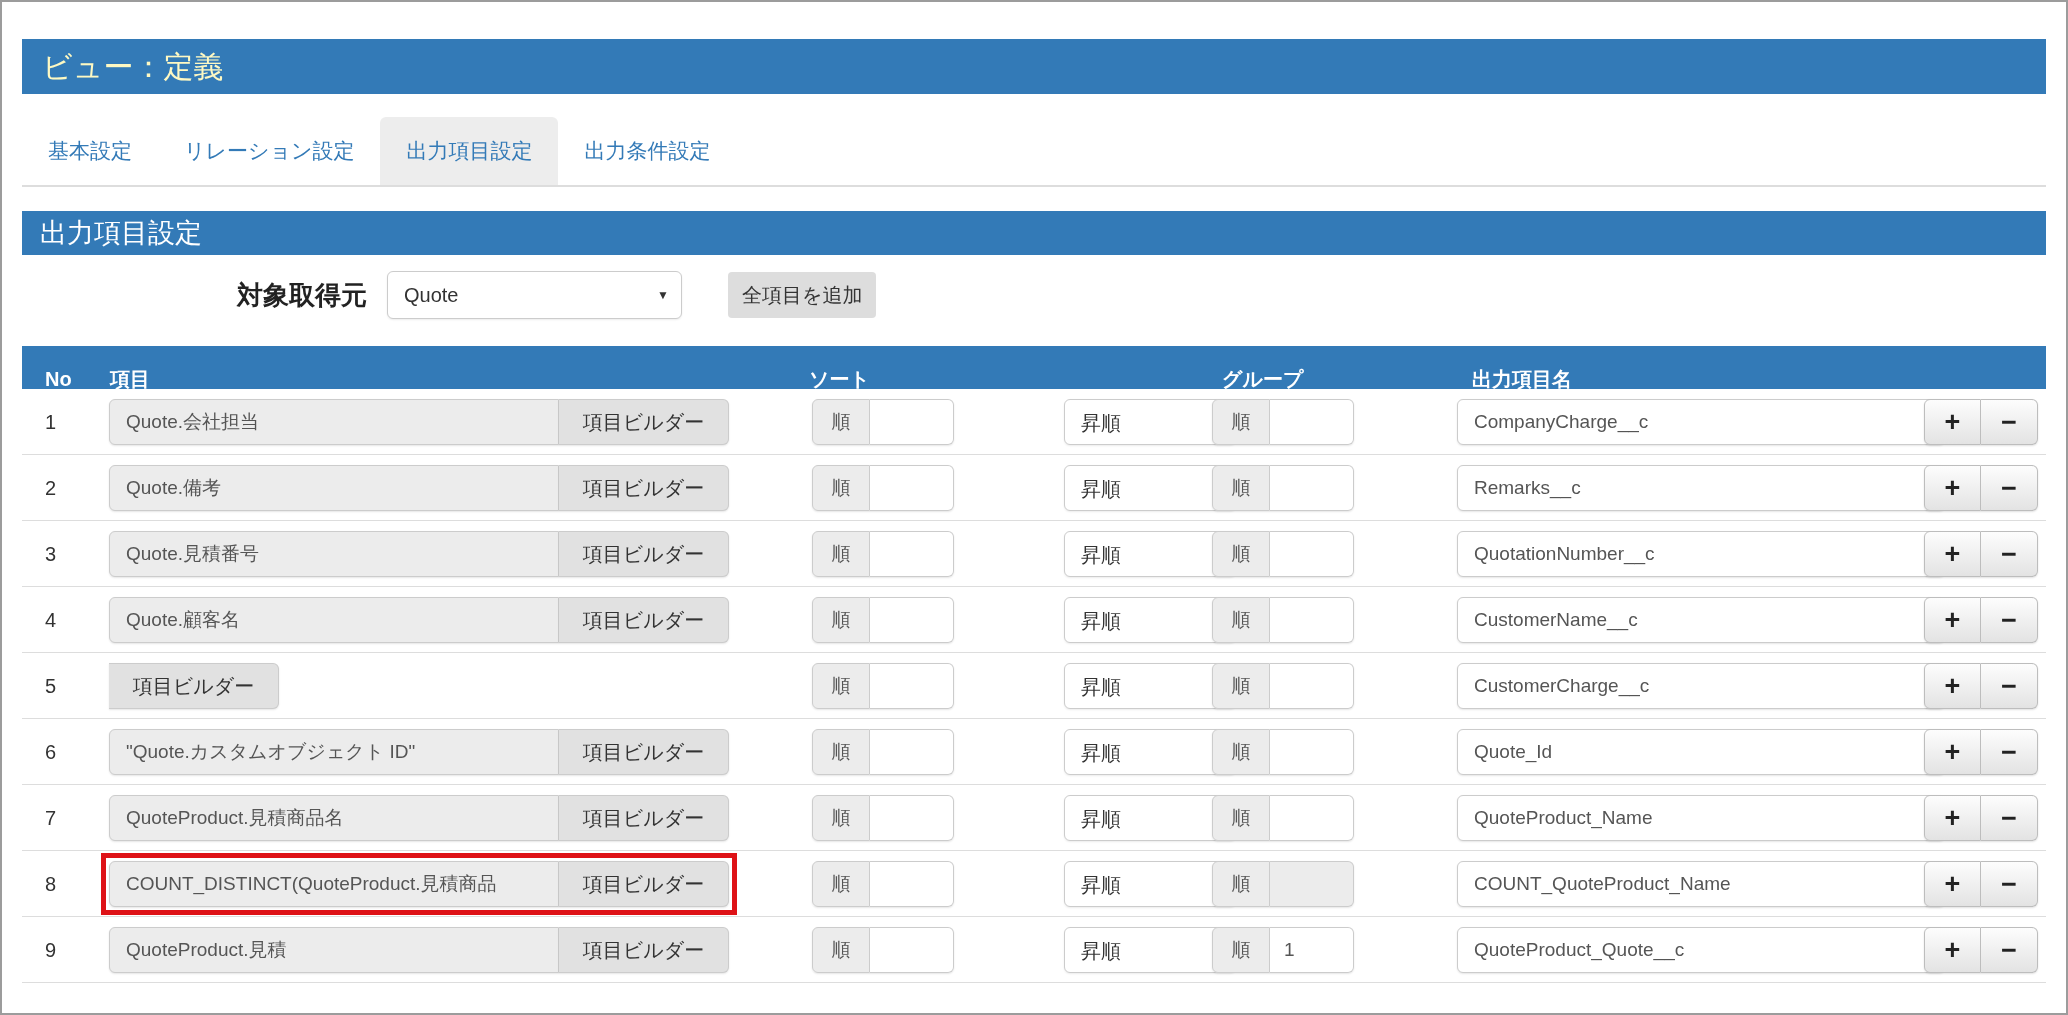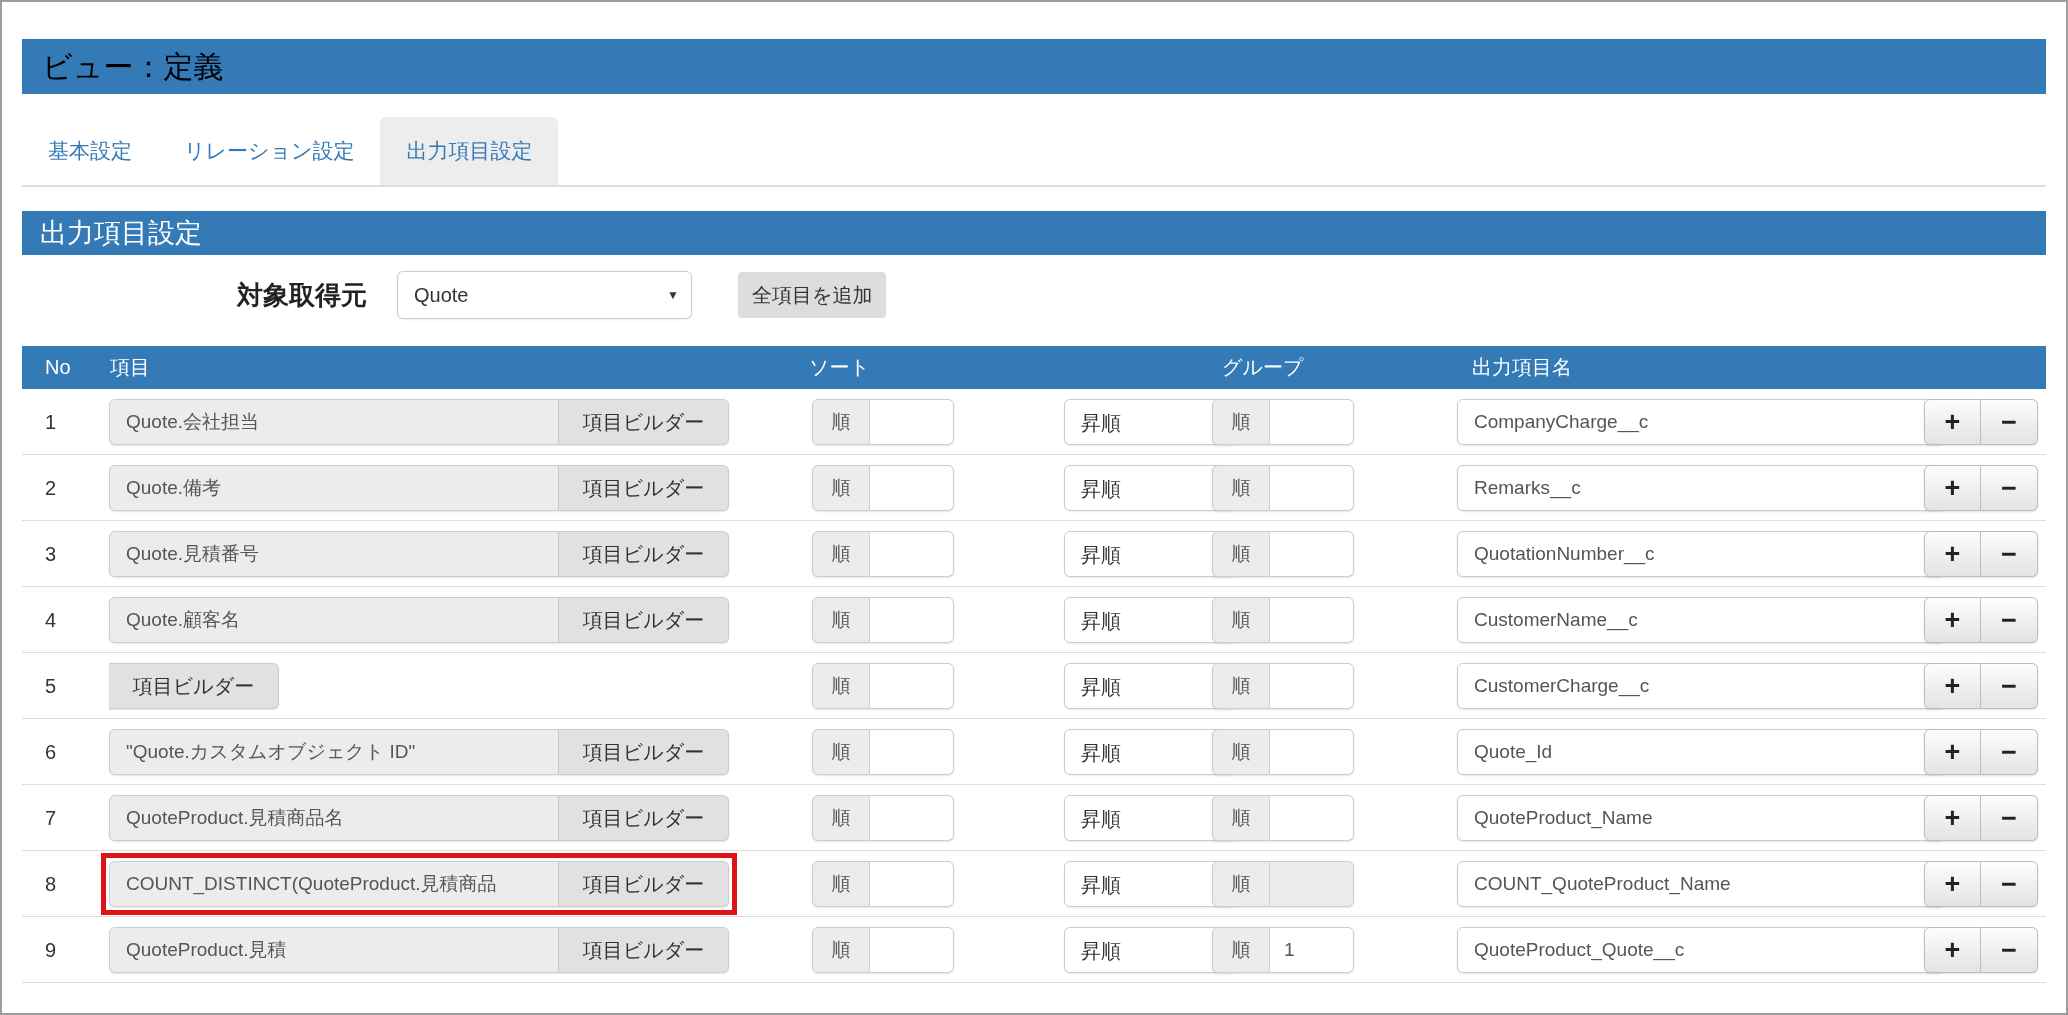--- a/index.html
+++ b/index.html
@@ -4,21 +4,21 @@
 <style>
   * { box-sizing: border-box; margin: 0; padding: 0; }
   html,body { background:#fff; font-family:"Liberation Sans","DejaVu Sans",sans-serif; }
   .page {
     position:relative; width:2068px; height:1015px;
     border:2px solid #9c9c9c; background:#fff; overflow:hidden;
   }
   
   .title-bar {
     margin:37px 20px 0; height:55px; line-height:55px;
-    background:#337ab7; color:#000000; font-size:30px; padding-left:20px;
+    background:#337ab7; color:#fef9c3; font-size:30px; padding-left:20px;
   }
   
   .tabs {
     margin:0 20px; height:93px; display:flex; align-items:flex-end;
     border-bottom:2px solid #ddd;
   }
   .tab {
     display:block; padding:20px 26px; font-size:21px; color:#337ab7;
     text-decoration:none; cursor:pointer; white-space:nowrap;
   }
@@ -29,35 +29,35 @@
     background:#337ab7; color:#fff; font-size:27px; padding-left:18px;
   }
   
   .form-row { margin:16px 20px 0; height:48px; display:flex; align-items:center; }
   .form-label { margin-left:215px; font-size:26px; font-weight:bold; color:#222; }
   .fake-select {
     position:relative; height:48px; line-height:46px; background:#fff;
     border:1px solid #ccc; border-radius:6px; font-size:20px; color:#333;
     padding:0 34px 0 16px; cursor:pointer; box-shadow:0 1px 2px rgba(0,0,0,0.08);
   }
-  .form-row .fake-select { margin-left:30px; width:295px; }
+  .form-row .fake-select { margin-left:20px; width:295px; }
   .caret {
     position:absolute; right:12px; top:0; font-size:12px; color:#333; line-height:46px;
   }
   .add-all-btn {
     margin-left:46px; height:46px; padding:0 14px; font-size:20px; color:#333;
     background:#ddd; border:none; border-radius:4px; cursor:pointer;
     font-family:inherit;
   }
   
   .thead {
     position:relative; margin:27px 20px 0; height:43px;
     background:#337ab7; color:#fff;
   }
-  .th { position:absolute; top:0; line-height:43px; font-size:20px; font-weight:normal; white-space:nowrap; }
+  .th { position:absolute; top:12px; line-height:43px; font-size:20px; font-weight:bold; white-space:nowrap; }
   .th-no     { left:23px; }
   .th-item   { left:88px; }
   .th-sort   { left:787px; }
   .th-group  { left:1200px; }
   .th-output { left:1450px; }
   
   .rows { margin:0 20px; }
   .trow { position:relative; height:66px; border-bottom:1px solid #ddd; }
   .trow > *, .trow .item-group { position:absolute; top:10px; height:46px; }
   .row-no { left:23px; top:0; height:66px; line-height:66px; font-size:20px; color:#333; }
@@ -110,20 +110,21 @@
     <span>ビュー：定義</span>
   </div>
 
   <nav class="tabs" id="tabs">
   <a class="tab">基本設定</a>
 
   <a class="tab">リレーション設定</a>
 
   <a class="tab active">出力項目設定</a>
 
+  <a class="tab">出力条件設定</a>
 </nav>
 
   <div class="section-bar">
     <span>出力項目設定</span>
   </div>
 
   <div class="form-row">
     <span class="form-label">対象取得元</span>
     <div class="fake-select">
       <span>Quote</span>

